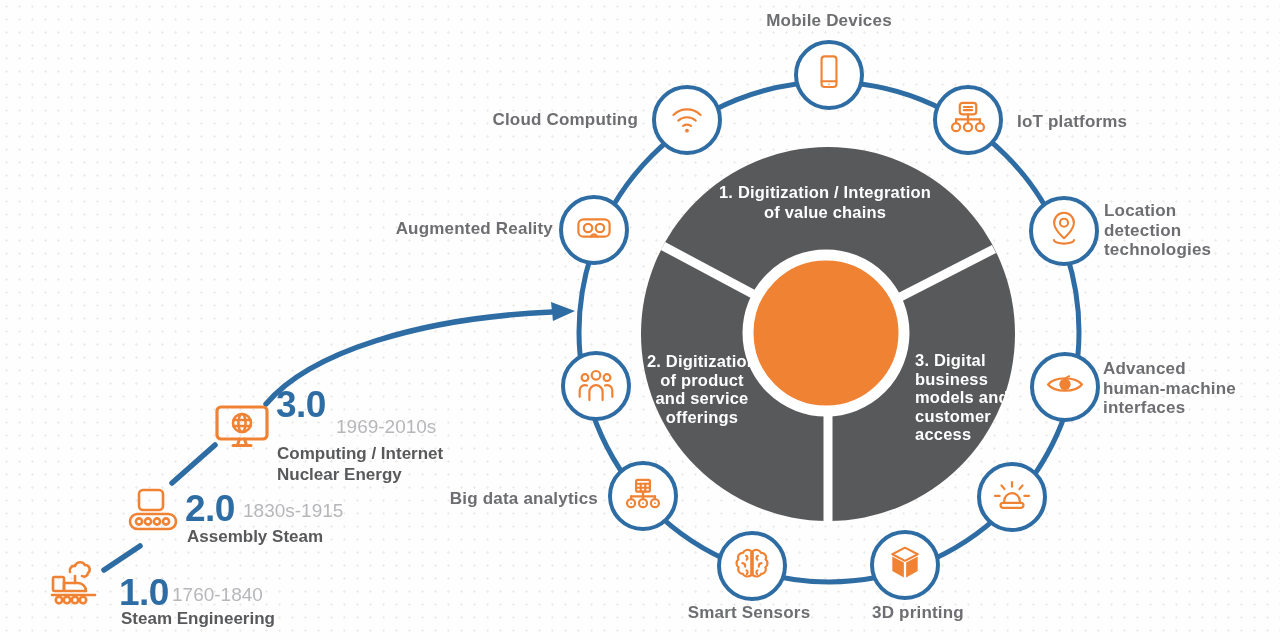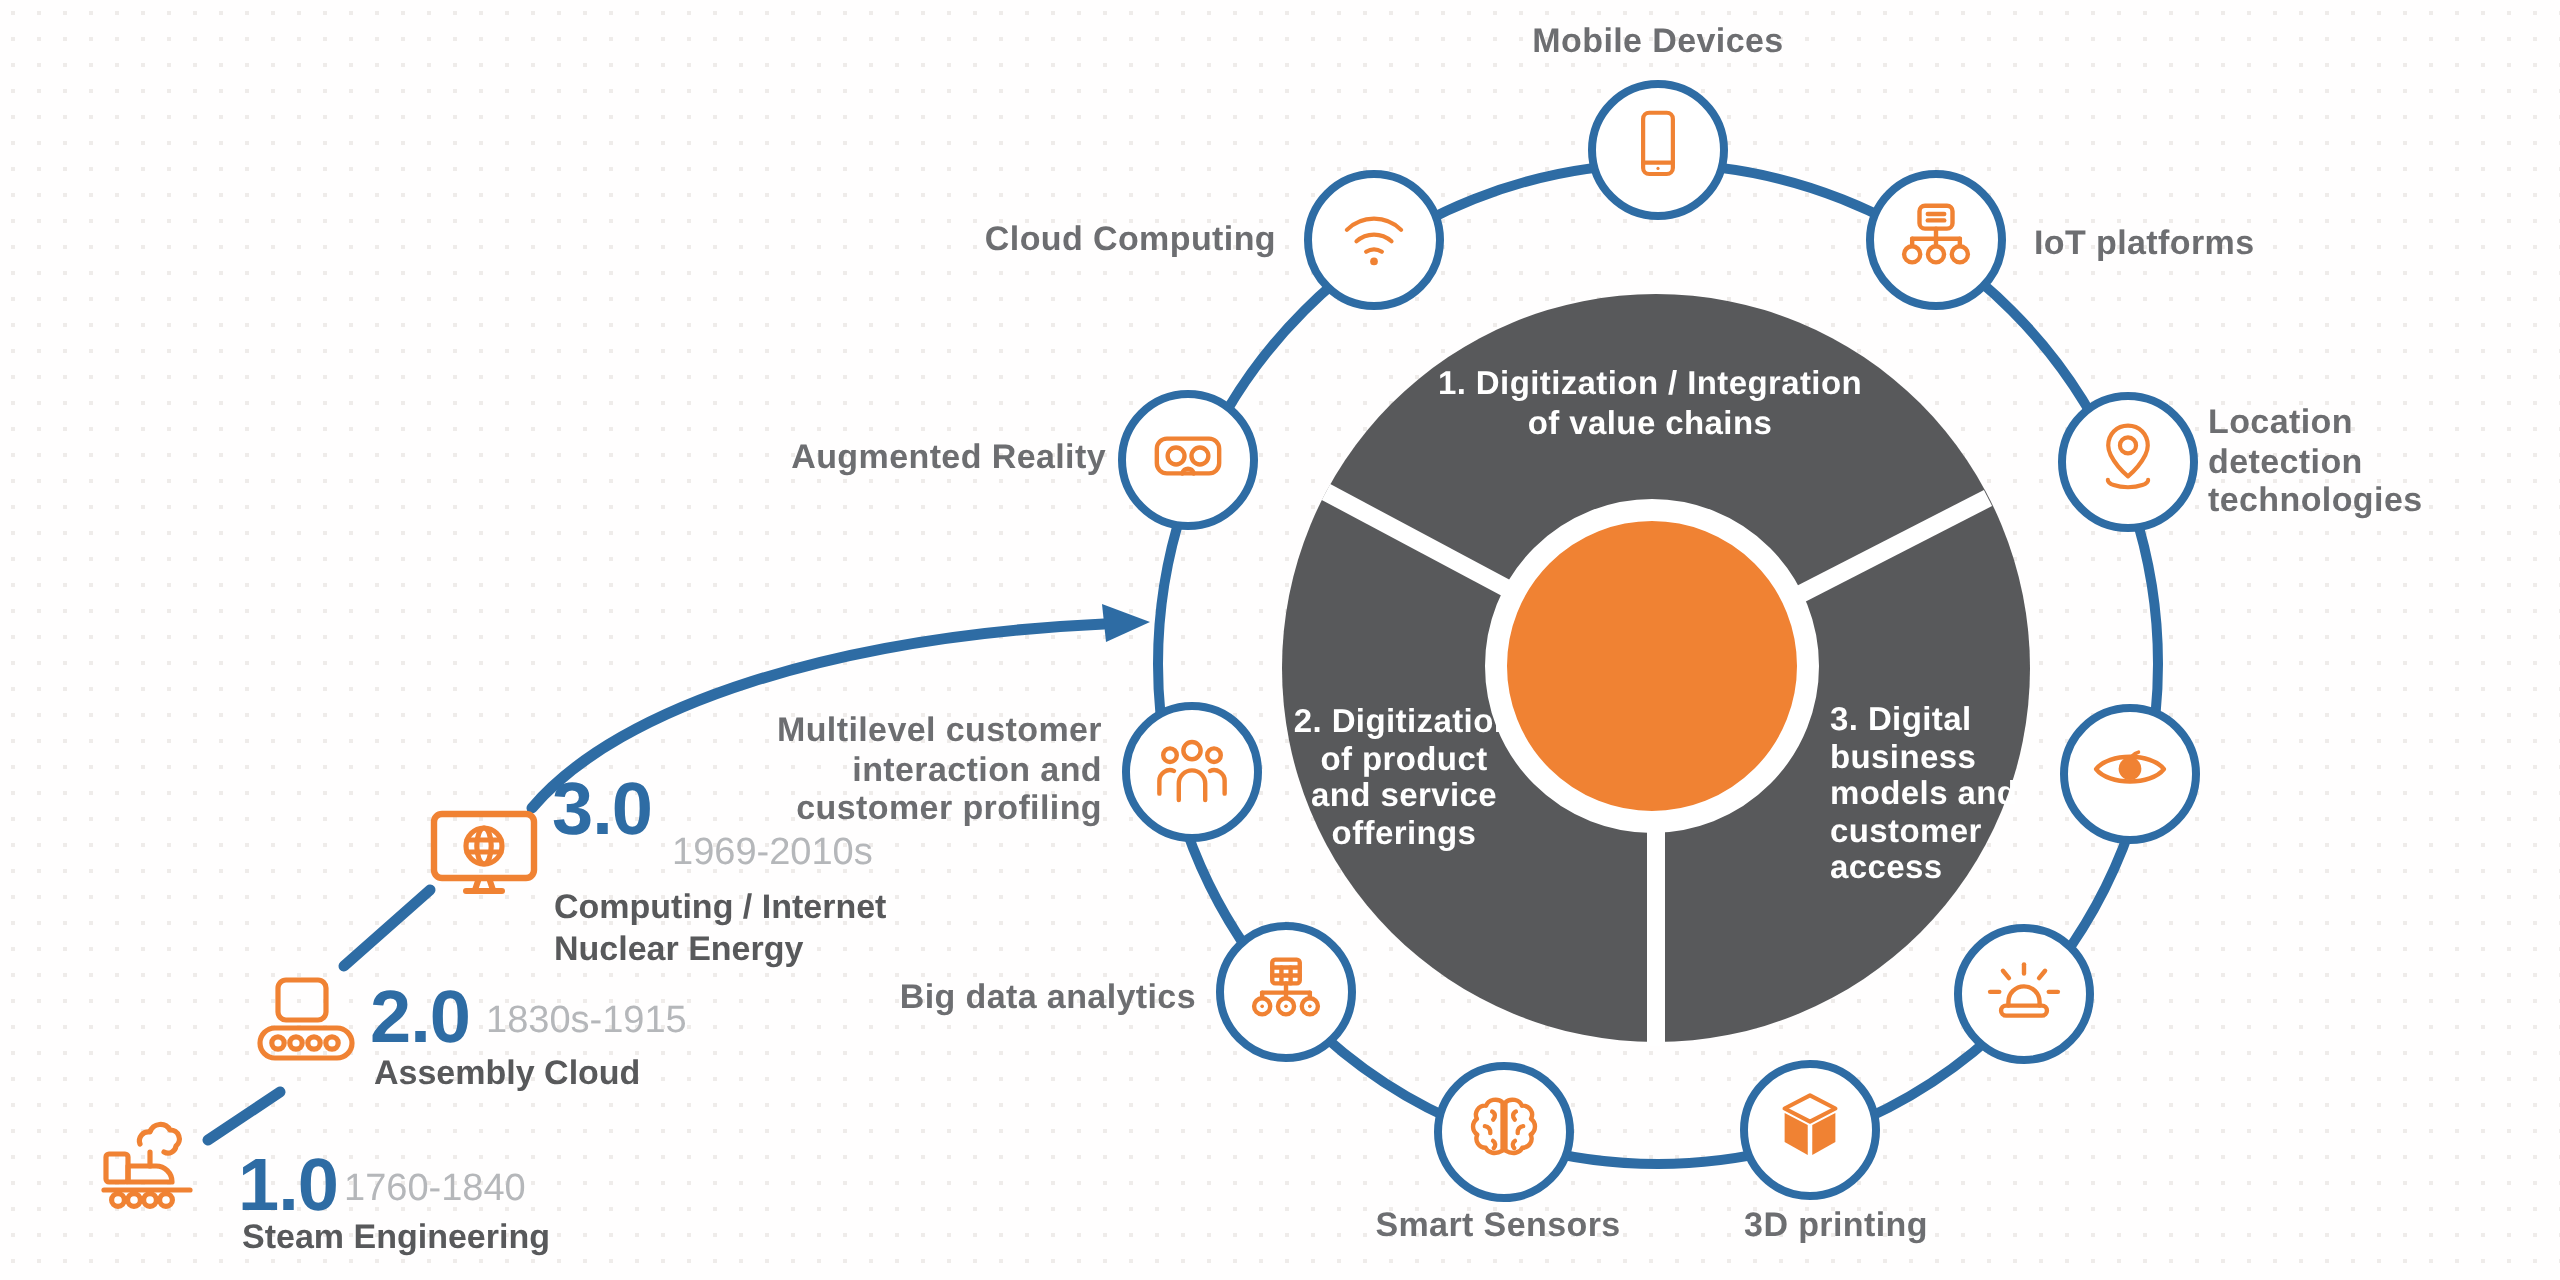--- a/index.html
+++ b/index.html
@@ -217,26 +217,26 @@
       <path d="M19.5 33 a8.5 8.5 0 0 1 9 0"></path>
       <circle cx="24" cy="38.5" r="2.2" fill="#F08233" stroke="none"></circle>
     </svg></span>
   </div>
 
   <div class="lbl lbl-0">Mobile Devices</div>
   <div class="lbl lbl-1">IoT platforms</div>
   <div class="lbl lbl-2">Location
 detection
 technologies</div>
+  <div class="lbl lbl-3">Advanced
+human-machine
+interfaces</div>
   <div class="lbl lbl-5">3D printing</div>
   <div class="lbl lbl-6">Smart Sensors</div>
   <div class="lbl lbl-7">Big data analytics</div>
-  <div class="lbl lbl-8">Multilevel customer
-interaction and
-customer profiling</div>
   <div class="lbl lbl-9">Augmented Reality</div>
   <div class="lbl lbl-10">Cloud Computing</div>
 
   <div class="tl-icon t1i">
     <svg width="60" height="56" viewBox="0 0 60 56">
       <path d="M22 18 a4.5 4.5 0 0 1 5 -6 a5.5 5.5 0 0 1 10 -1 a4.5 4.5 0 0 1 3 8 a4 4 0 0 1 -6 3"></path>
       <rect x="5" y="23" width="11" height="14" rx="1.5"></rect>
       <path d="M16 37 v-8 h14 a8 8 0 0 1 8 8 Z"></path>
       <line x1="27" y1="29" x2="27" y2="22"></line>
       <line x1="4" y1="41" x2="47" y2="41"></line>
@@ -255,21 +255,21 @@
       <rect x="12" y="3" width="24" height="20" rx="4"></rect>
       <rect x="3" y="27" width="46" height="15" rx="7.5"></rect>
       <circle cx="12" cy="34.5" r="3.1"></circle>
         <circle cx="21" cy="34.5" r="3.1"></circle>
         <circle cx="30" cy="34.5" r="3.1"></circle>
         <circle cx="39" cy="34.5" r="3.1"></circle>
     </svg>
   </div>
   <div class="tl-num t2n">2.0</div>
   <div class="tl-period t2p">1830s-1915</div>
-  <div class="tl-title t2t">Assembly Cloud</div>
+  <div class="tl-title t2t">Assembly Steam</div>
 
   <div class="tl-icon t3i">
     <svg width="56" height="44" viewBox="0 0 56 44">
       <rect x="3" y="3" width="50" height="32" rx="4" stroke-width="3.2"></rect>
       <circle cx="28" cy="19" r="9"></circle>
       <ellipse cx="28" cy="19" rx="3.6" ry="9"></ellipse>
       <line x1="19.5" y1="16" x2="36.5" y2="16"></line>
         <line x1="19.5" y1="22" x2="36.5" y2="22"></line>
       <path d="M25.5 35 l-2 6 M30.5 35 l2 6" stroke-width="3"></path>
       <line x1="19" y1="41.5" x2="37" y2="41.5" stroke-width="3"></line>

